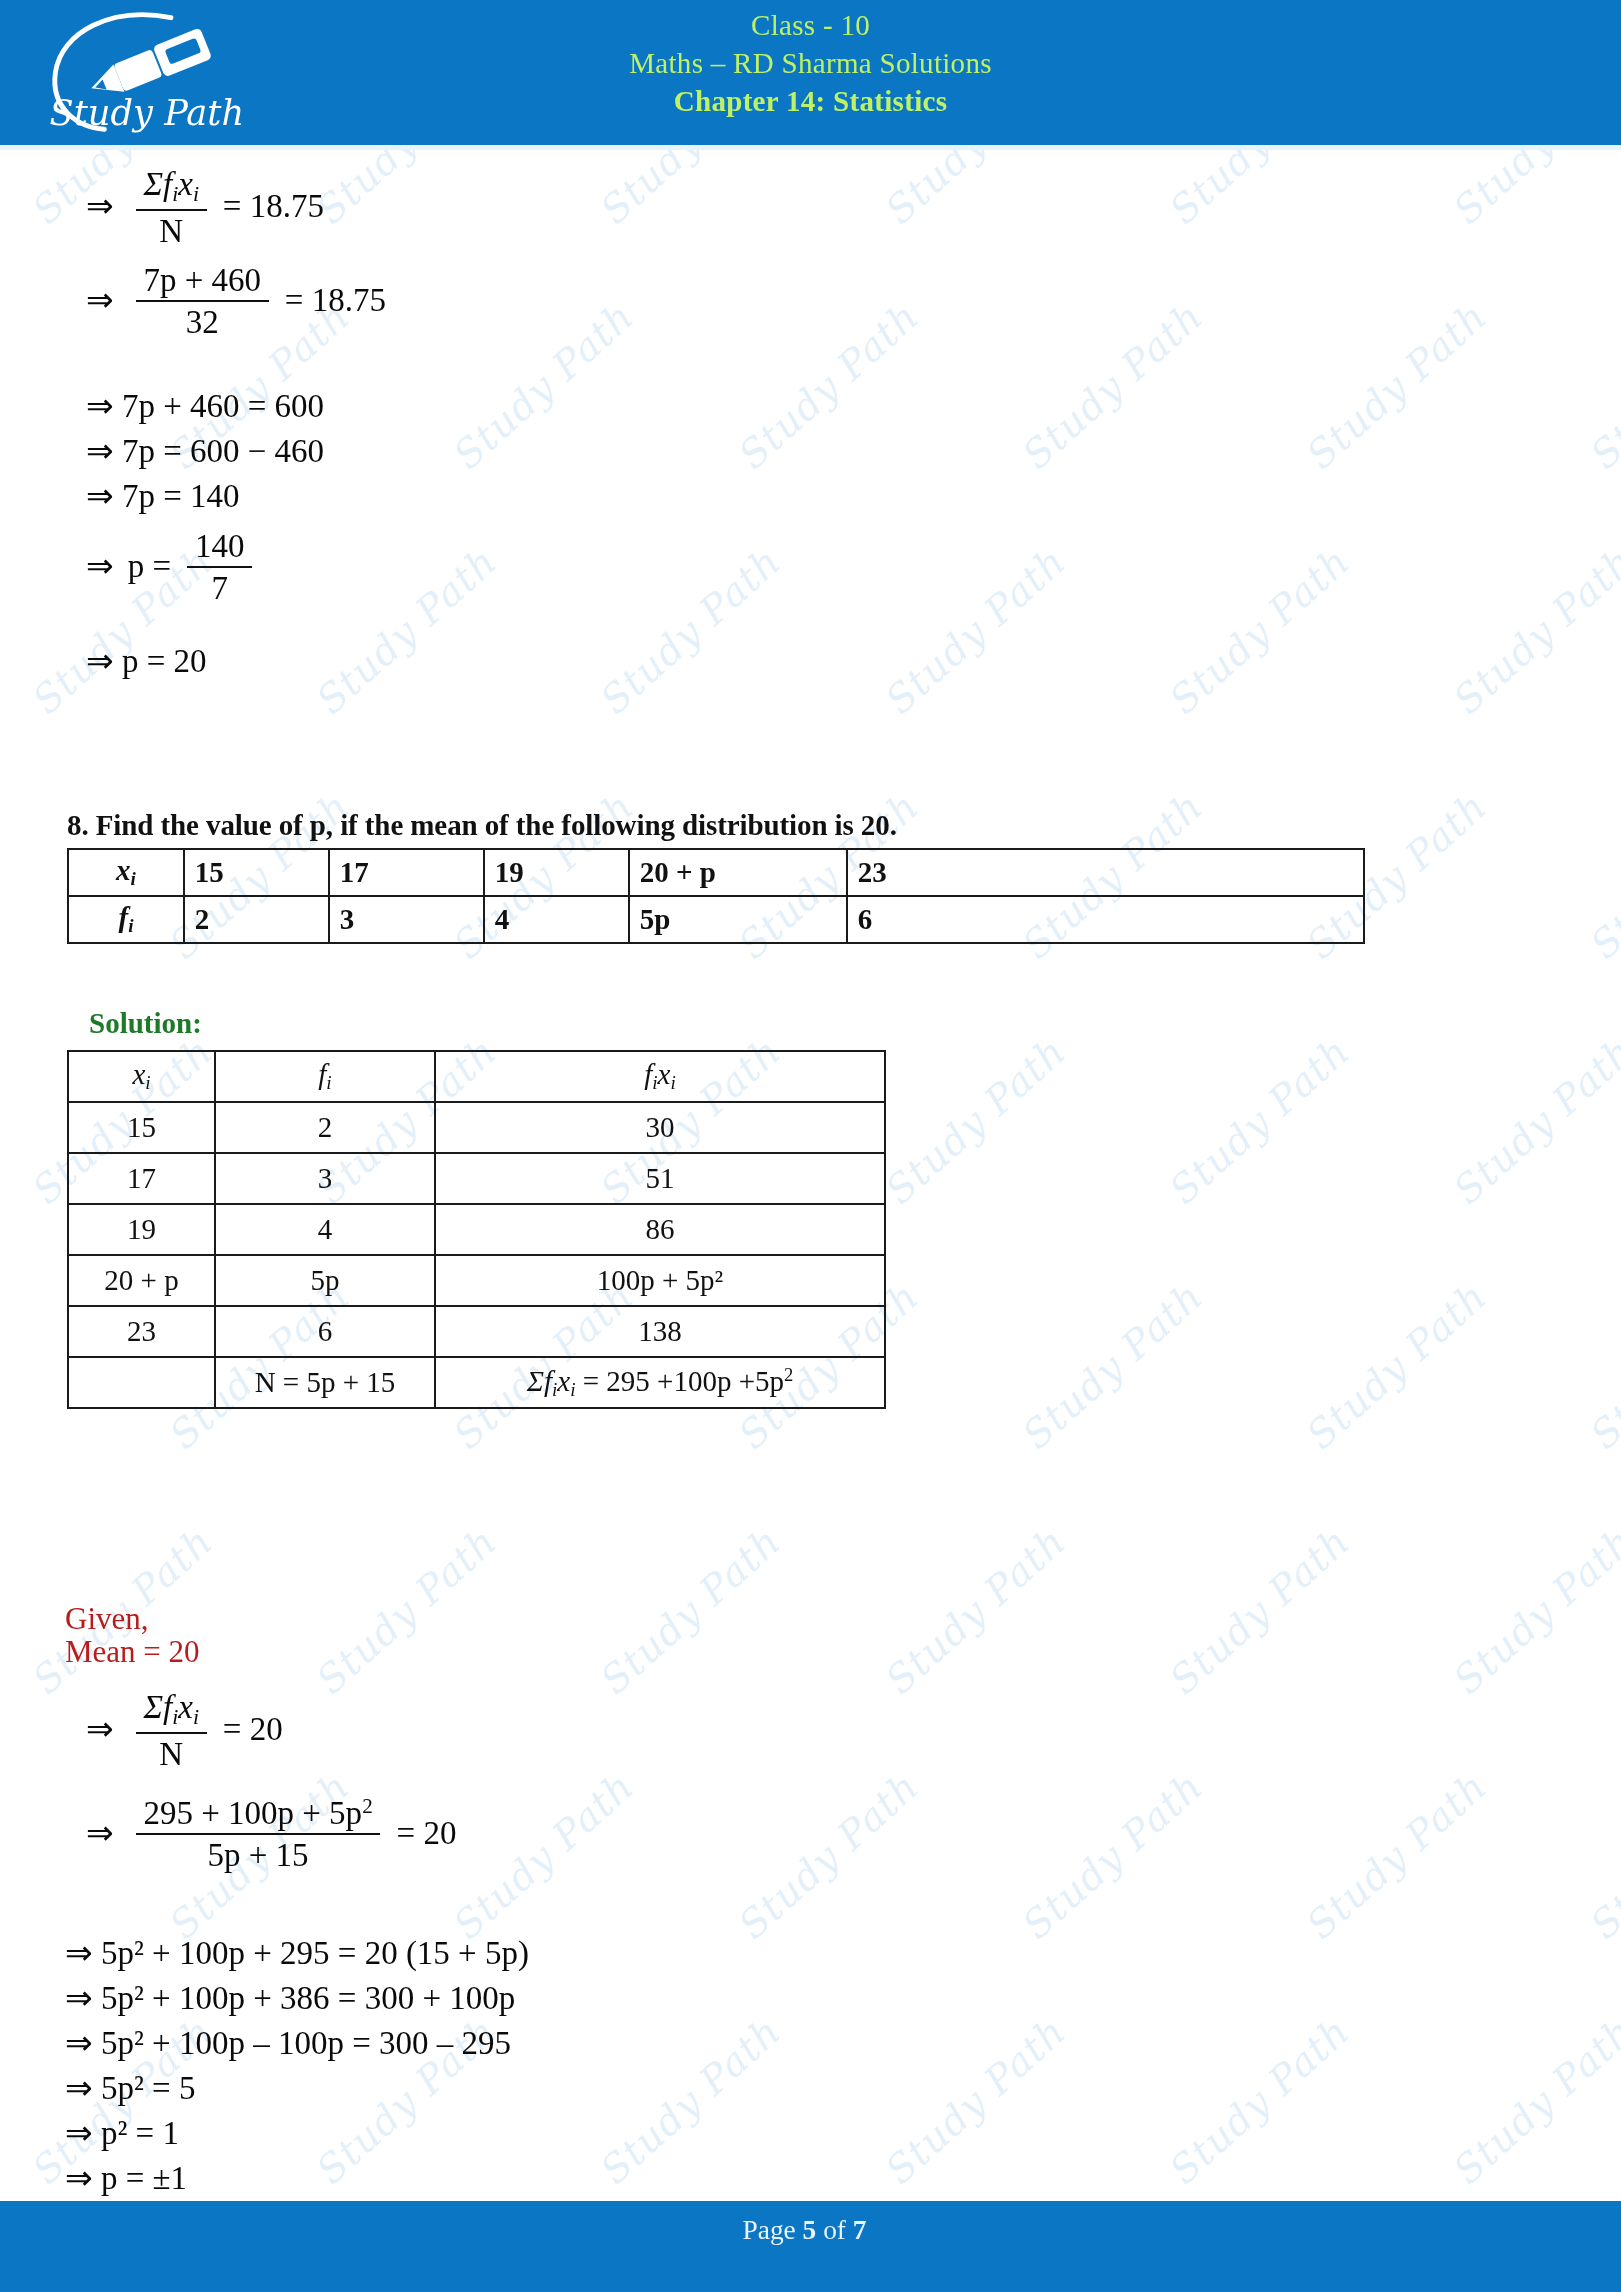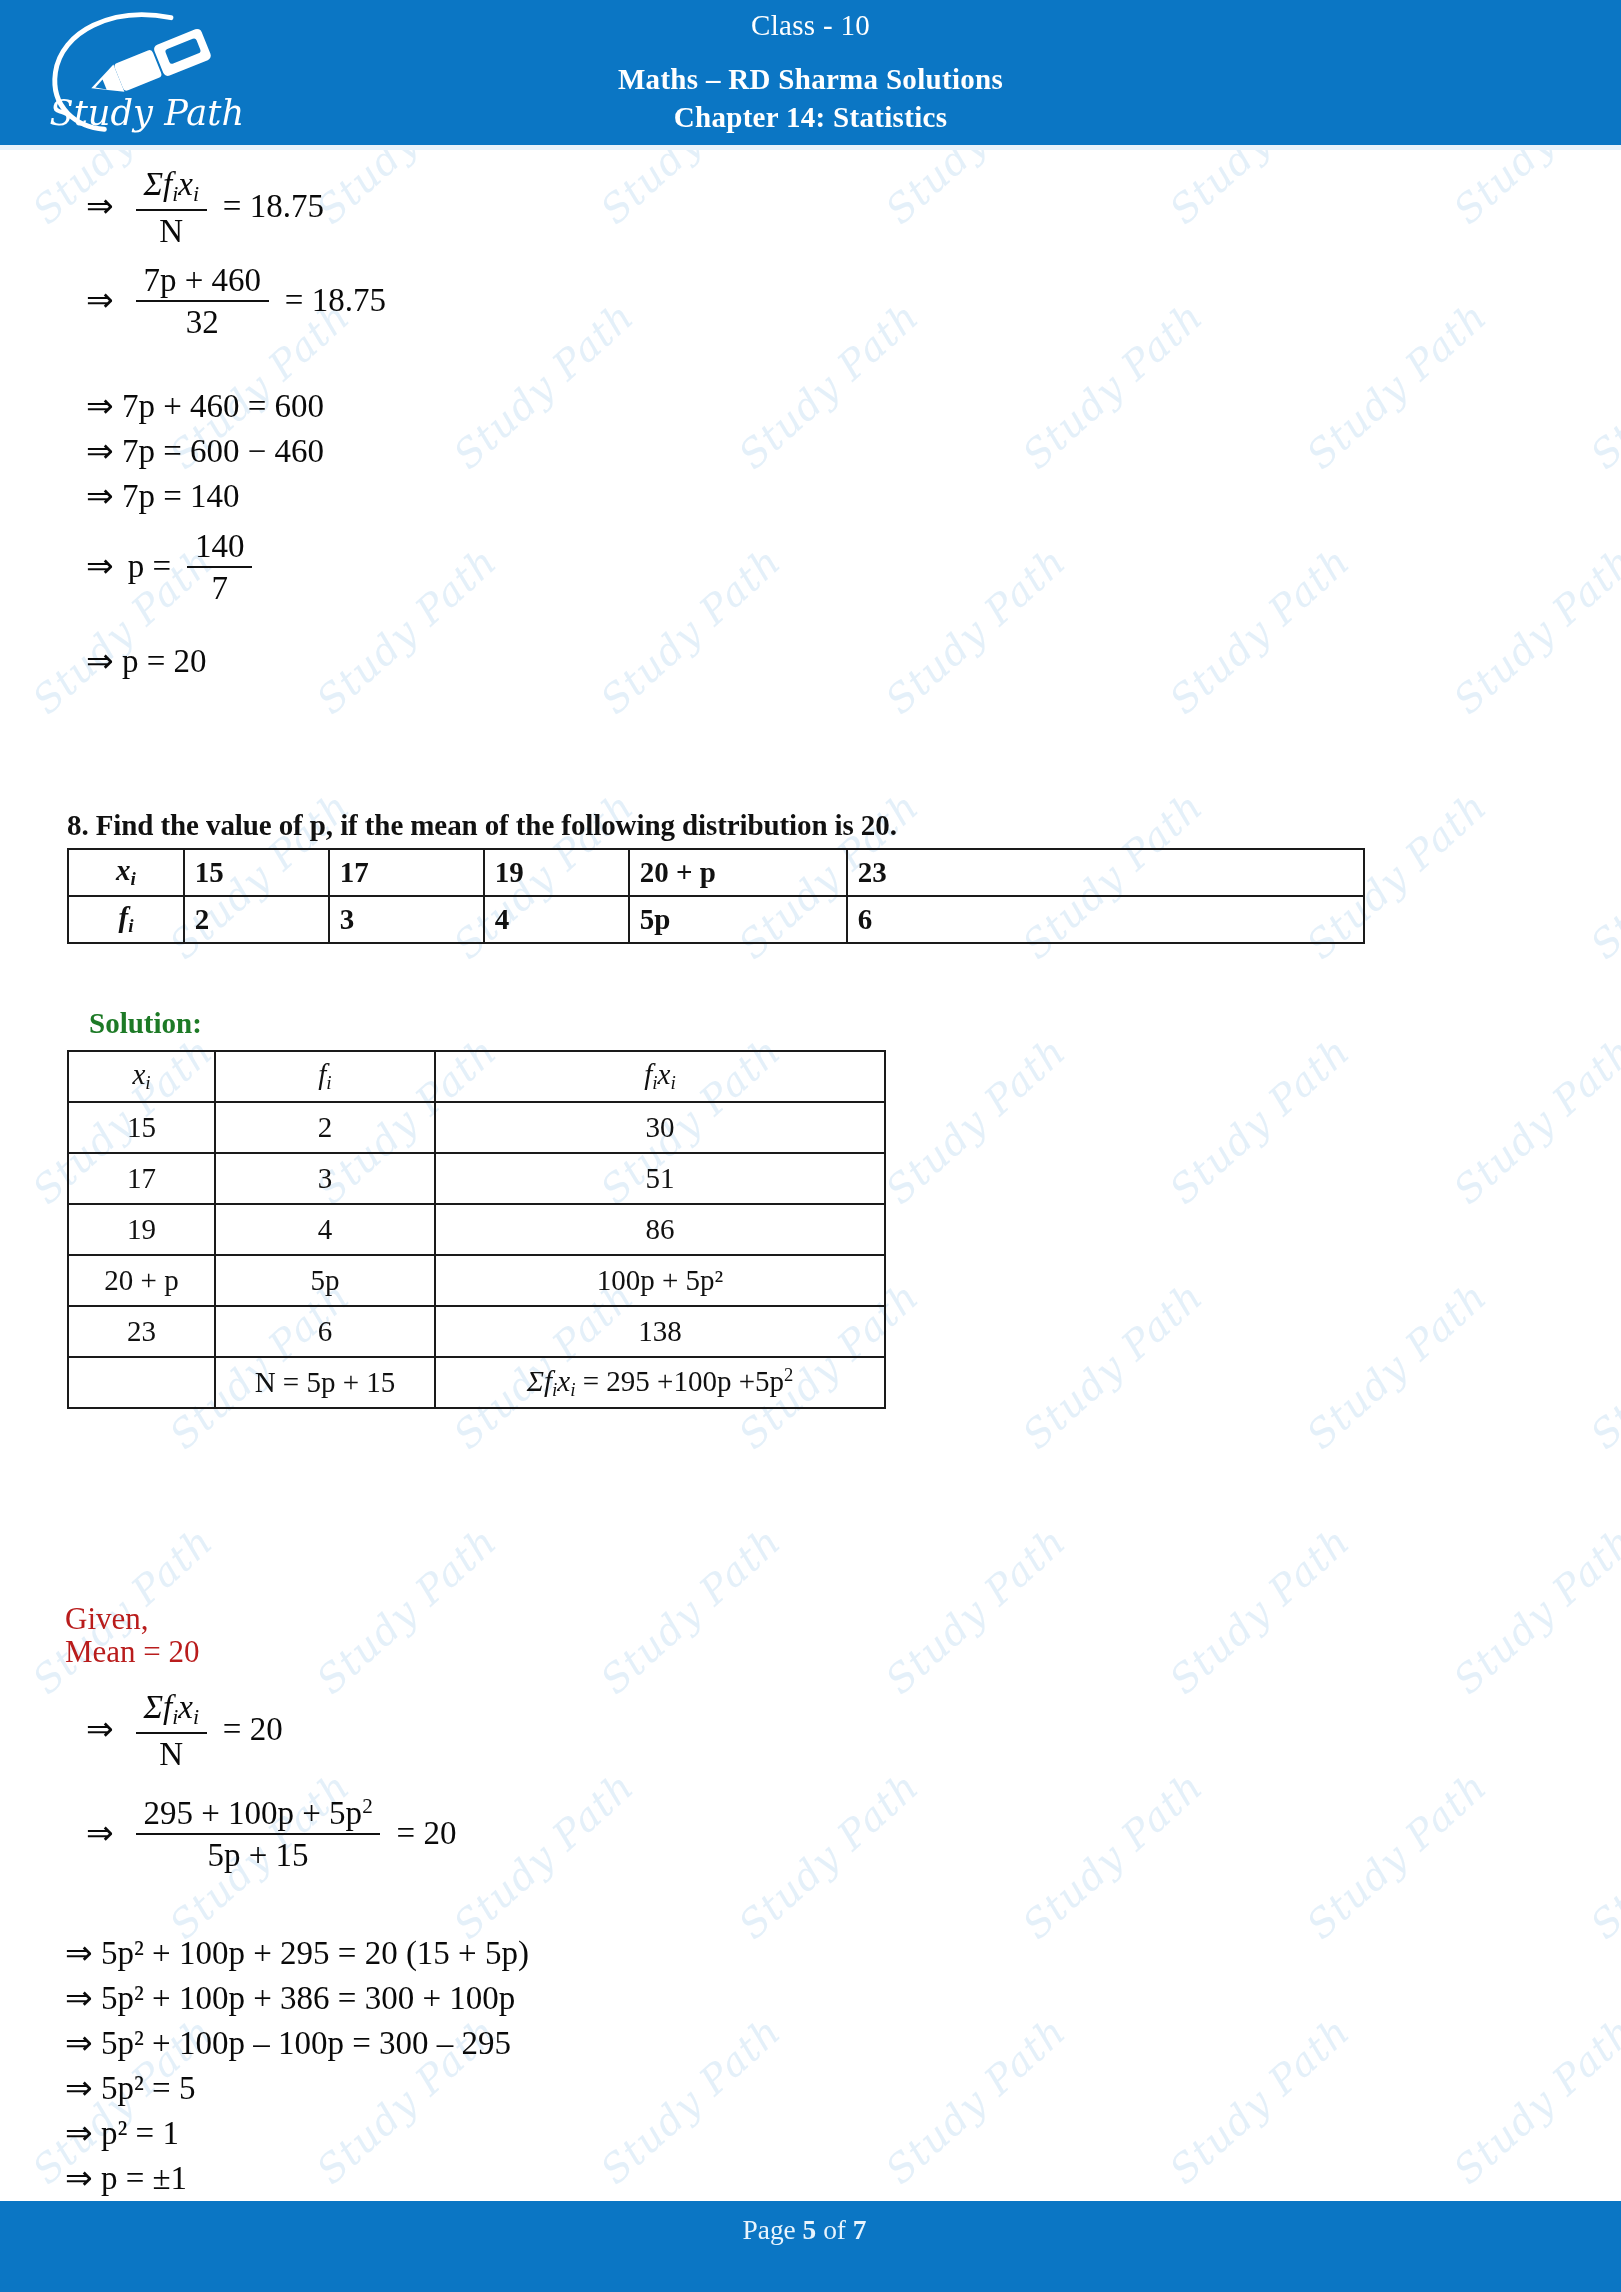--- a/index.html
+++ b/index.html
@@ -53,30 +53,30 @@
   .logo {
     position: absolute;
     left: 21.6px; top: 3.9px;
     width: 245px; height: 139px;
   }
   .header-titles {
     position: absolute;
     left: 0; top: 5.9px;
     width: 1621px;
     text-align: center;
-    color: #ffffff;
+    color: #bef264;
   }
   .header-titles div {
     font-family: "Liberation Serif", serif;
     font-size: 29px;
     line-height: 1.32;
     letter-spacing: 0.3px;
   }
   .ht-1 { font-weight: 400; }
-  .ht-2 { font-weight: 700; margin-top: 16px; }
+  .ht-2 { font-weight: 400; }
   .ht-3 { font-weight: 700; }
 
   
   .content {
     position: absolute;
     top: 150px; left: 0;
     width: 1621px;
     z-index: 2;
   }
   .eq-line {

